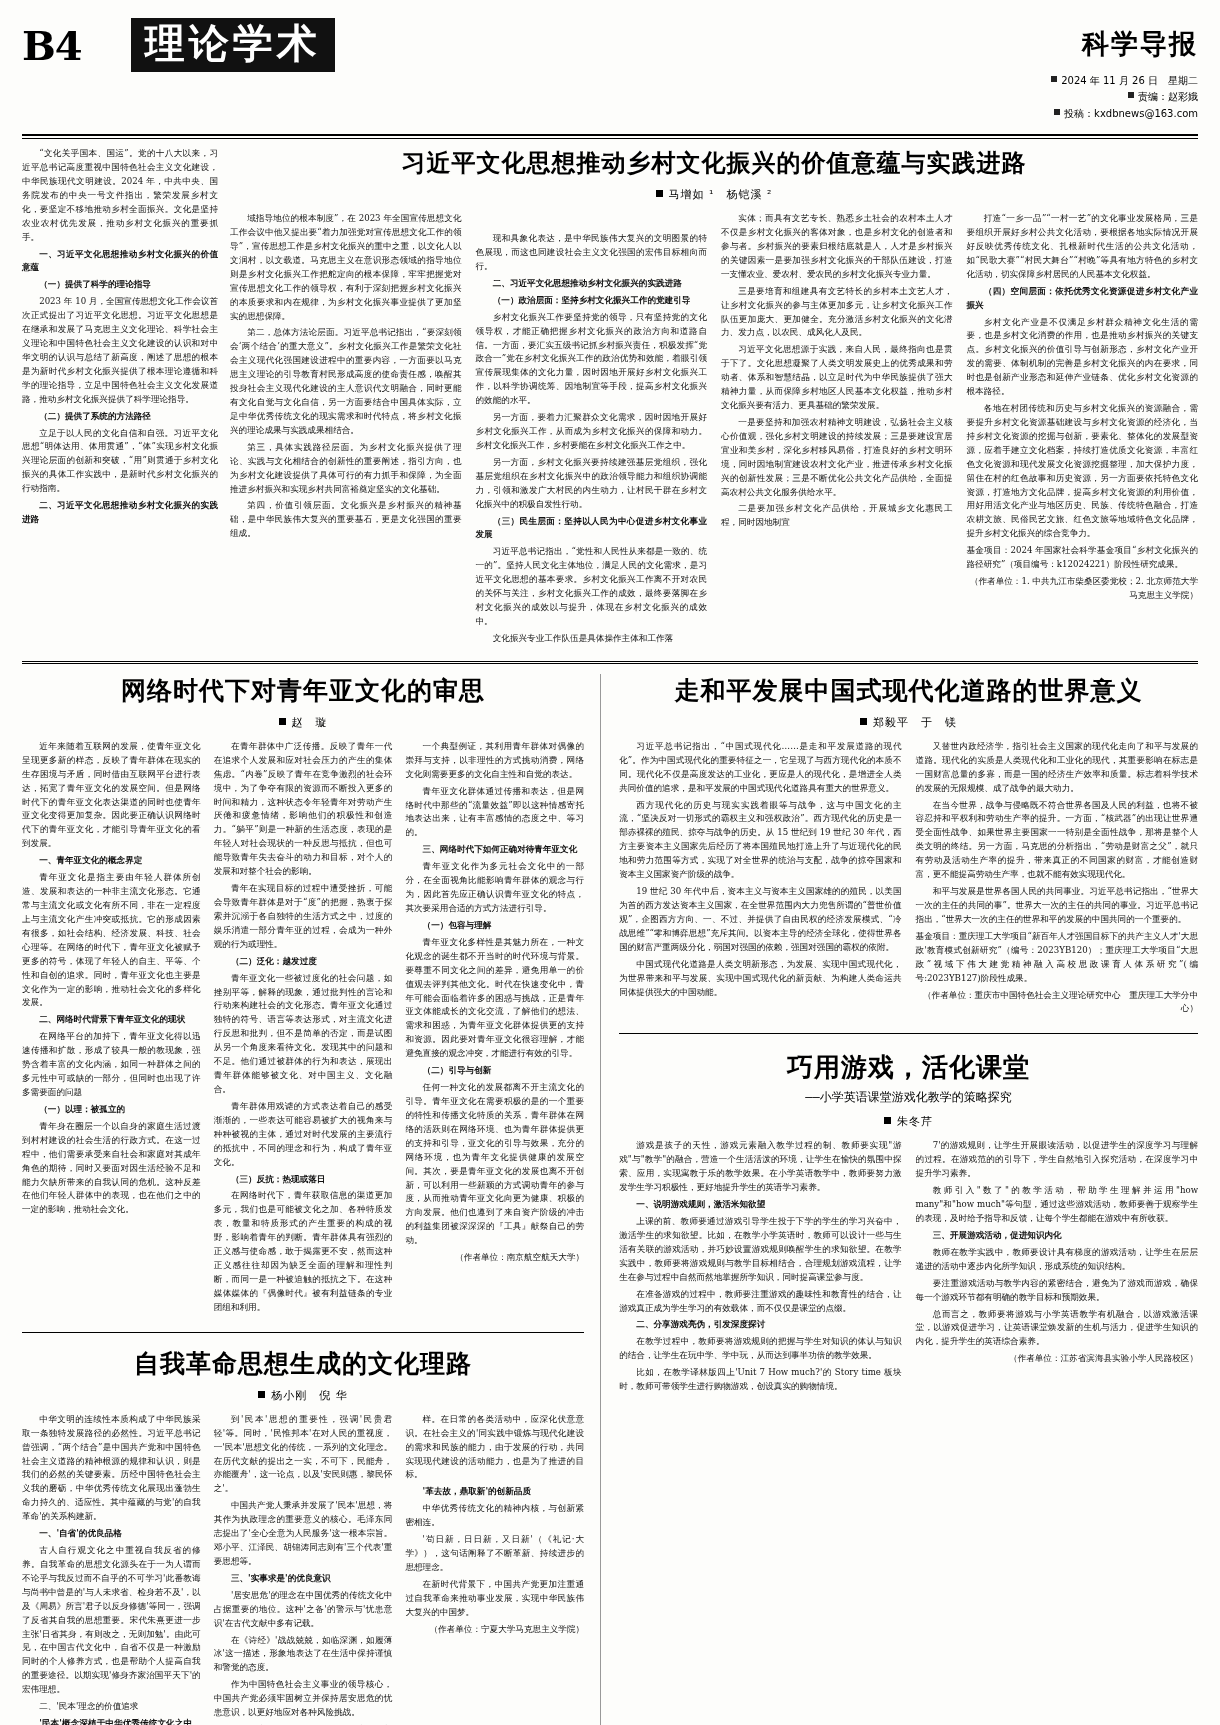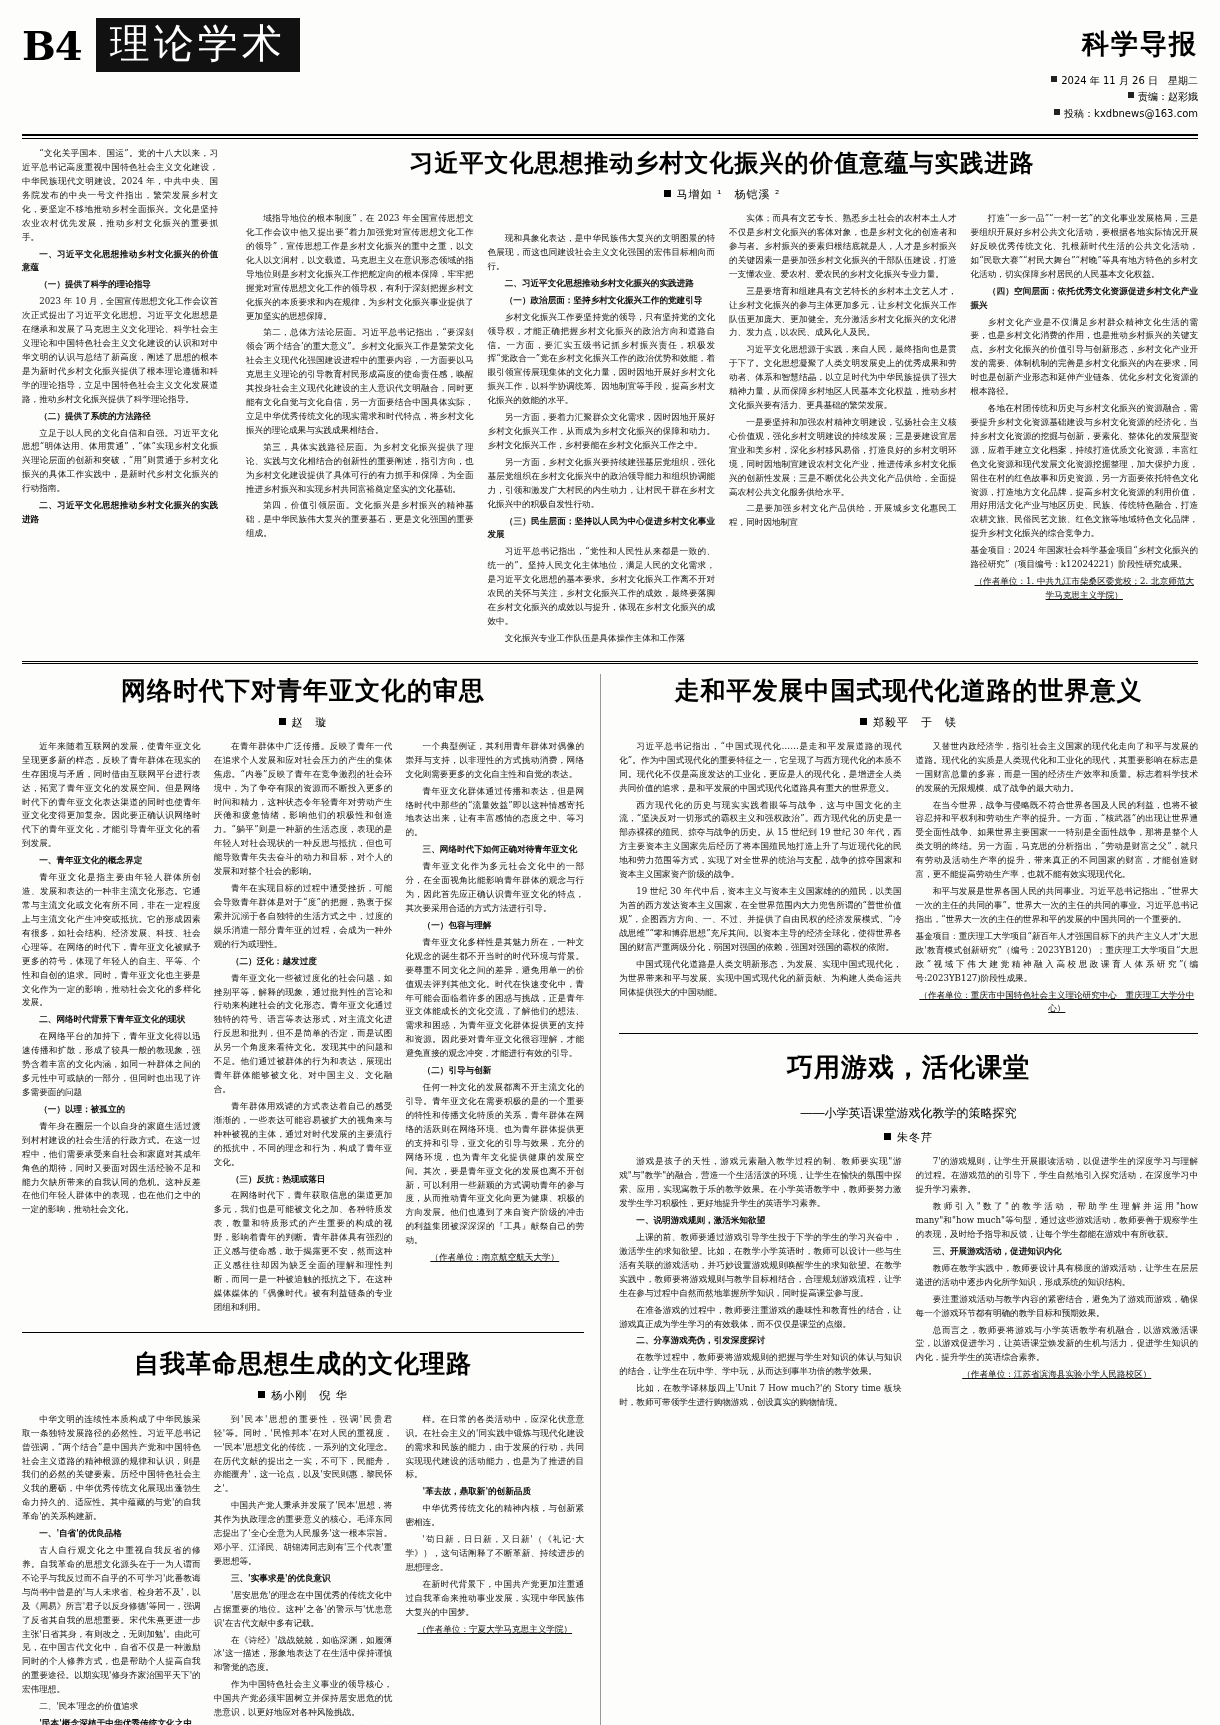--- a/index.html
+++ b/index.html
@@ -10,60 +10,61 @@
     font-family:"DejaVu Sans","Liberation Sans",sans-serif;
     color:#000;
   }
   .page { width:1220px; height:1725px; padding:18px 22px 10px 22px; position:relative; }
 
   
   .masthead { display:flex; align-items:flex-start; justify-content:space-between; padding-bottom:6px; }
   .mh-left { display:flex; align-items:center; gap:14px; }
   .page-no { font-size:40px; font-weight:bold; letter-spacing:-1px; font-family:"DejaVu Serif","Liberation Serif",serif;text-align:center; }
   .section-title {
-    font-size:40px; font-weight:normal; color:#fff; background:#111;
+    font-size:40px; font-weight:bold; color:#fff; background:#111;
     padding:4px 14px 8px 14px; letter-spacing:4px;
     font-family:"DejaVu Serif","Liberation Serif",serif;
     line-height:1.05;
+    margin-left:35px;
   }
   .mh-right { text-align:right; font-size:10px; line-height:1.65; padding-top:4px; }
   .paper-name { font-size:27px; font-weight:bold; letter-spacing:2px; margin-bottom:6px;
     font-family:"DejaVu Serif","Liberation Serif",serif; }
   .mh-meta span.sq { display:inline-block; width:6px; height:6px; background:#222; margin-right:4px; vertical-align:2px;}
   .rule-thick { border-top:2px solid #000; margin:6px 0 2px 0; }
   .rule-thin { border-top:1px solid #000; margin:0 0 8px 0; }
 
   
   .headline { text-align:center; font-weight:bold; font-family:"DejaVu Serif","Liberation Serif",serif; }
   .byline { text-align:center; font-size:11px; margin:8px 0 10px 0; letter-spacing:1px; }
   .byline .mark { display:inline-block; width:7px; height:7px; background:#000; margin-right:6px; vertical-align:1px; }
   .col-text {
     font-size:8.6px; line-height:1.62; text-align:justify;
     font-family:"DejaVu Serif","Liberation Serif",serif;
     color:#111;
   }
   .col-text p { margin:0 0 3px 0; text-indent:2em; }
   .col-text p.sub { font-weight:bold; text-indent:2em; }
   .col-text p.nohead { text-indent:0; }
-  .sig { text-align:center; font-style:normal;text-decoration:underline; }
+  .sig { text-align:right; font-style:normal; }
 
   .hr-art { border-top:1px solid #000; margin:10px 0 0 0; }
   .hr-art-d { border-top:3px double #000; margin:12px 0 10px 0; }
 
   
-  .top-area { display:flex; gap:28px; }
+  .top-area { display:flex; gap:12px; }
   .top-left { width:196px; }
   .top-mid { flex:1; }
 
   .band { display:flex; gap:18px; }
   .band > .half { width:50%; }
   .art-title-lg { font-size:24px; letter-spacing:1px; }
   .art-title-md { font-size:25px; letter-spacing:1px; }
   .art-title-sm { font-size:26px; letter-spacing:1px; }
-  .sub-title { text-align:center; font-size:12px; margin-top:20px; font-family:Liberation Sans, sans-serif;}
+  .sub-title { text-align:center; font-size:12px; margin-top:4px; font-family:Liberation Mono, monospace;}
 </style>
 </head>
 <body>
 
 <div class="page">
 
   <div class="masthead">
     <div class="mh-left">
       <div class="page-no">B4</div>
       <div class="section-title">理论学术</div>

